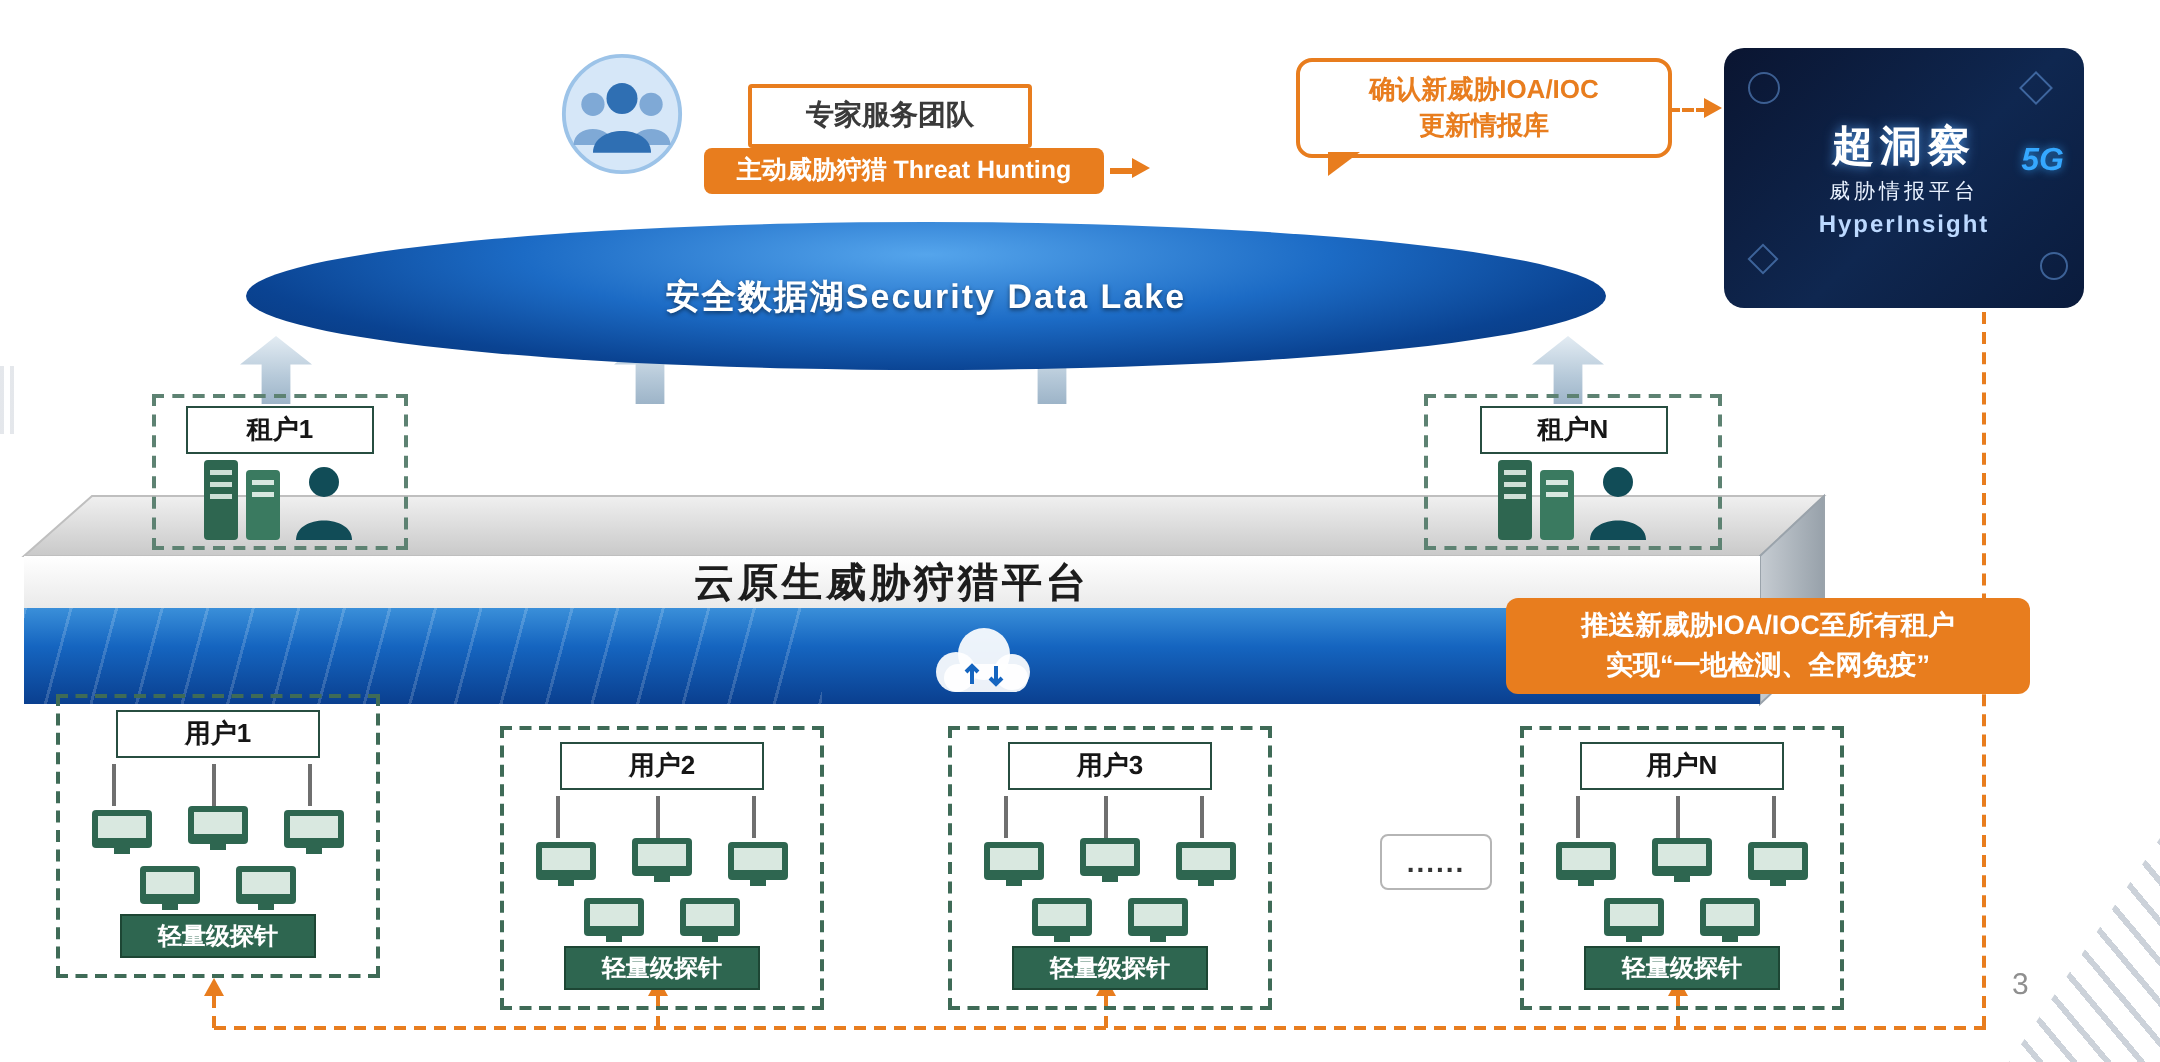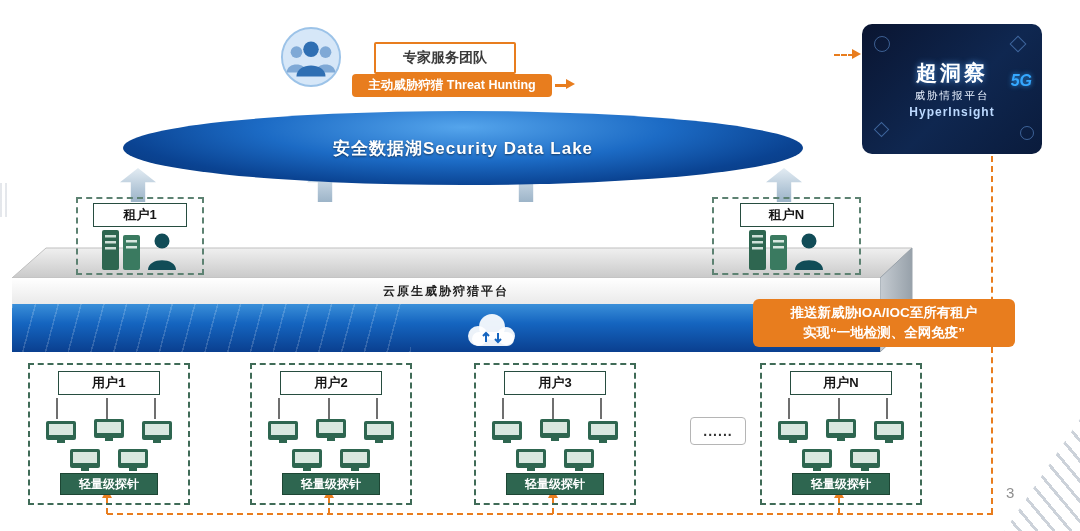--- a/index.html
+++ b/index.html
@@ -38,21 +38,21 @@
         background:radial-gradient(ellipse at 50% 22%,#55a5ec 0%,#1c6bc5 42%,#0a4392 72%,#073271 100%);
         color:#fff;font-size:17px;font-weight:700;letter-spacing:1px;text-shadow:0 1px 2px rgba(0,0,0,.5);}
 
   
   .up-arrow{width:36px;height:34px;z-index:2;background:linear-gradient(180deg,#e3ecf3 0%,#b6c9d9 60%,#9db4c8 100%);
             clip-path:polygon(50% 0,100% 42%,70% 42%,70% 100%,30% 100%,0 42%,0 42%);}
   .up-arrow{clip-path:polygon(50% 0,100% 42%,70% 42%,70% 100%,30% 100%,30% 42%,0 42%);}
 
   
   .slab-front{left:12px;top:278px;width:868px;height:26px;background:linear-gradient(180deg,#ffffff,#eaeaea);z-index:1;
-              font-size:12px;font-weight:700;color:#1d1d1d;letter-spacing:2px;}
+              font-size:20px;font-weight:700;color:#1d1d1d;letter-spacing:2px;}
   .slab-band{left:12px;top:304px;width:868px;height:48px;z-index:1;
              background:linear-gradient(180deg,#3a8fd9 0%,#1565c0 40%,#0a3f8f 100%);overflow:hidden;}
   .band-streaks{position:absolute;left:0;top:0;width:46%;height:100%;opacity:.55;
              background:repeating-linear-gradient(105deg,rgba(255,255,255,.3) 0 1.5px,transparent 1.5px 22px);}
 
   
   .group-box{border:2px dashed #5d8272;z-index:4;}
   .user-box{border-color:#3f6b57;}
   .chip-outline{background:#fff;border:1.6px solid #274d40;color:#161616;font-weight:700;font-size:13px;}
   .chip-probe{background:#2E6650;color:#fff;font-weight:700;font-size:12px;border:1px solid #1d4634;}
@@ -124,20 +124,24 @@
 
   <div class="abs team-chip orange-border flexc">
     <span>专家服务团队</span>
   </div>
   <div class="abs hunt-chip orange-fill flexc">
     <span>主动威胁狩猎 Threat Hunting</span>
   </div>
   <div class="abs hunt-line"></div>
   <div class="abs hunt-head"></div>
 
+  <div class="abs bubble orange-border flexcol">
+    <span>确认新威胁IOA/IOC</span>
+    <span>更新情报库</span>
+  </div>
   <div class="abs bubble-arrow-line"></div>
   <div class="abs bubble-arrow-head"></div>
 
   <div class="abs hi-card flexcol">
     <div class="hi-decor" style="left:12px;top:12px;width:14px;height:14px;border-radius:50%;"></div>
     <div class="hi-decor" style="left:150px;top:14px;width:10px;height:10px;transform:rotate(45deg);"></div>
     <div class="hi-decor" style="left:158px;top:102px;width:12px;height:12px;border-radius:50%;"></div>
     <div class="hi-decor" style="left:14px;top:100px;width:9px;height:9px;transform:rotate(45deg);"></div>
     <div class="hi-title">超洞察</div>
     <div class="hi-sub">威胁情报平台</div>
@@ -185,21 +189,21 @@
         <rect x="13" y="15" width="11" height="2.5" fill="#cfe0d8"></rect>
         <rect x="13" y="21" width="11" height="2.5" fill="#cfe0d8"></rect>
       <rect x="31" y="9" width="17" height="35" rx="2" fill="#3a7a60"></rect>
         <rect x="34" y="14" width="11" height="2.5" fill="#d8e8e0"></rect>
         <rect x="34" y="20" width="11" height="2.5" fill="#d8e8e0"></rect>
       <circle cx="70" cy="15" r="7.5" fill="#114c57"></circle>
         <path d="M56 44 c0-13 28-13 28 0 z" fill="#114c57"></path>
     </svg>
   </div>
 
-  <div class="abs group-box user-box" style="left:28px;top:363px;width:158px;height:138px;font-family:Liberation Mono, monospace;">
+  <div class="abs group-box user-box" style="left:28px;top:347px;width:158px;height:138px;">
     <div class="in-chip chip-outline flexc" style="top:6px;width:100px;height:22px;">
         <span>用户1</span>
       </div>
     <div class="antenna" style="left:26px;"></div>
     <div class="antenna" style="left:76px;"></div>
     <div class="antenna" style="left:124px;"></div>
     <svg width="130" height="56" viewBox="0 0 130 56" style="position:absolute;left:50%;transform:translateX(-50%);top:54px;">
       <g>
         <rect x="2" y="2" width="30" height="19" rx="2" fill="#2E6650"></rect>
           <rect x="5" y="5" width="24" height="11" fill="#d9e8e0"></rect>

